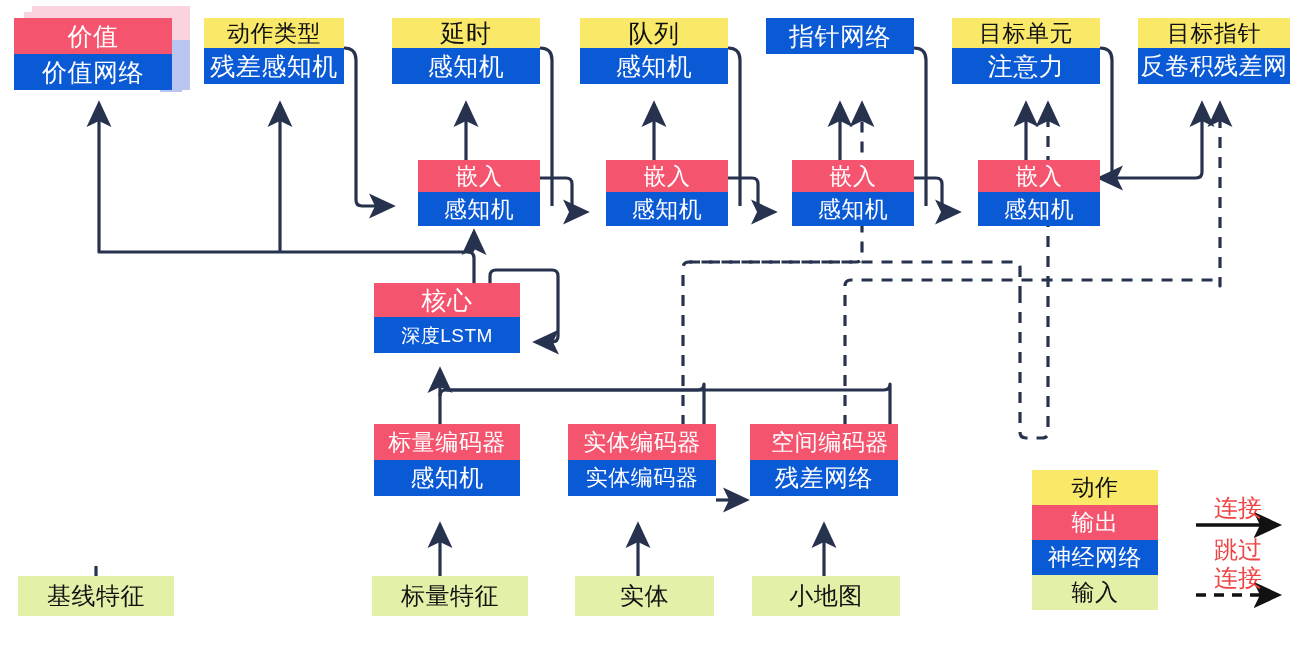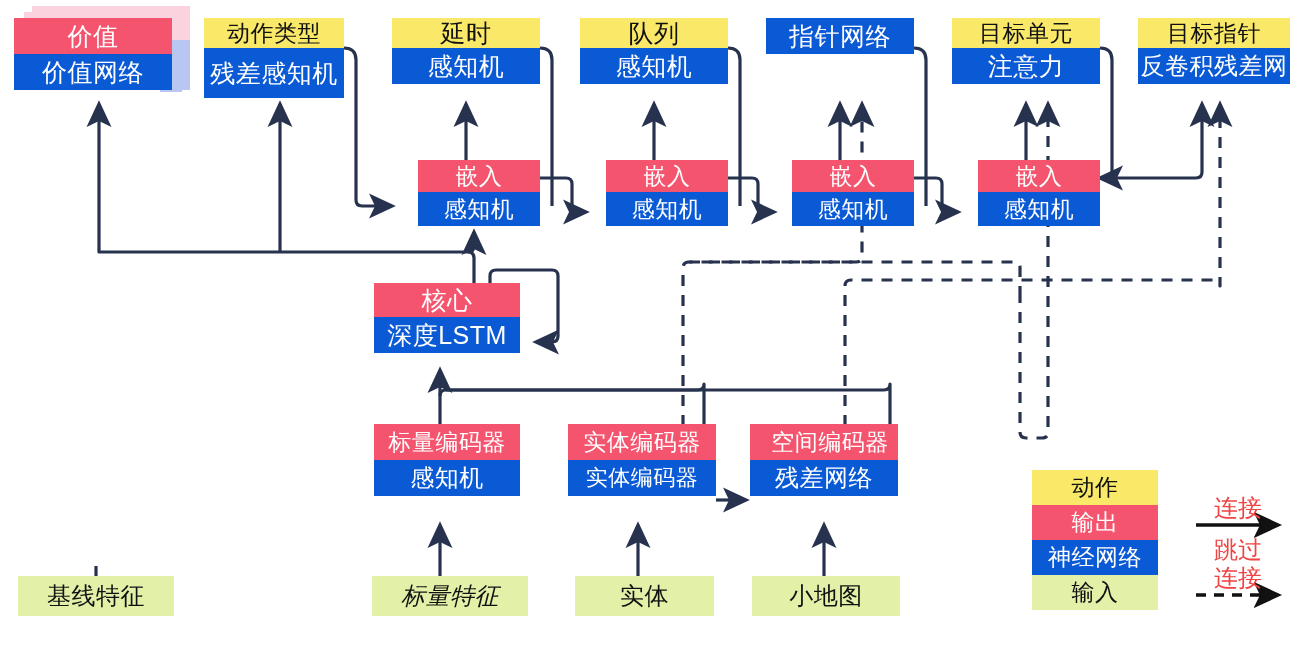--- a/index.html
+++ b/index.html
@@ -101,21 +101,21 @@
   <div class="ghost" style="left:168px;top:40px;width:22px;height:50px;background:#B9C6F2;"></div>
   <div class="ghost" style="left:160px;top:46px;width:22px;height:46px;background:#B9C6F2;"></div>
 
   <div class="node" style="left:14px;top:18px;width:158px;">
     <div class="band output" style="height:36px;font-size:25px;">价值</div>
     <div class="band net" style="height:36px;font-size:25px;">价值网络</div>
   </div>
 
   <div class="node" style="left:204px;top:18px;width:140px;border-radius:11px;">
     <div class="band action" style="height:30px;font-size:23px;">动作类型</div>
-    <div class="band net" style="height:50px;font-size:25px;">残差感知机</div>
+    <div class="band net" style="height:36px;font-size:25px;">残差感知机</div>
   </div>
 
   <div class="node" style="left:392px;top:18px;width:148px;">
     <div class="band action" style="height:30px;font-size:25px;">延时</div>
     <div class="band net" style="height:36px;font-size:25px;">感知机</div>
   </div>
 
   <div class="node" style="left:580px;top:18px;width:148px;">
     <div class="band action" style="height:30px;font-size:25px;">队列</div>
     <div class="band net" style="height:36px;font-size:25px;">感知机</div>
@@ -150,42 +150,42 @@
     <div class="band net" style="height:34px;font-size:23px;">感知机</div>
   </div>
 
   <div class="node" style="left:978px;top:160px;width:122px;">
     <div class="band output" style="height:32px;font-size:23px;">嵌入</div>
     <div class="band net" style="height:34px;font-size:23px;">感知机</div>
   </div>
 
   <div class="node" style="left:374px;top:283px;width:146px;">
     <div class="band output" style="height:34px;font-size:25px;">核心</div>
-    <div class="band net" style="height:36px;font-size:25px;">深度LSTM</div>
+    <div class="band net" style="height:36px;font-size:19px;">深度LSTM</div>
   </div>
 
   <div class="node" style="left:374px;top:424px;width:146px;">
     <div class="band output" style="height:36px;font-size:23px;">标量编码器</div>
     <div class="band net" style="height:36px;font-size:24px;">感知机</div>
   </div>
 
   <div class="node" style="left:568px;top:424px;width:148px;">
     <div class="band output" style="height:36px;font-size:23px;">实体编码器</div>
     <div class="band net" style="height:36px;font-size:22px;">实体编码器</div>
   </div>
 
   <div class="node" style="left:750px;top:424px;width:148px;">
     <div class="band output" style="height:36px;font-size:23px;padding-left:12px;">空间编码器</div>
     <div class="band net" style="height:36px;font-size:24px;">残差网络</div>
   </div>
 
   <div class="node" style="left:18px;top:576px;width:156px;">
     <div class="band input" style="height:40px;font-size:24px;text-align:center;">基线特征</div>
   </div>
-  <div class="node" style="left:372px;top:576px;width:156px;font-style:italic;">
+  <div class="node" style="left:372px;top:576px;width:156px;">
     <div class="band input" style="height:40px;font-size:24px;">标量特征</div>
   </div>
   <div class="node" style="left:566px;top:576px;width:148px;padding-left:9px;">
     <div class="band input" style="height:40px;font-size:24px;">实体</div>
   </div>
   <div class="node" style="left:752px;top:576px;width:148px;">
     <div class="band input" style="height:40px;font-size:24px;">小地图</div>
   </div>
 
   <div class="legend-box" style="left:1032px;top:470px;width:126px;">

